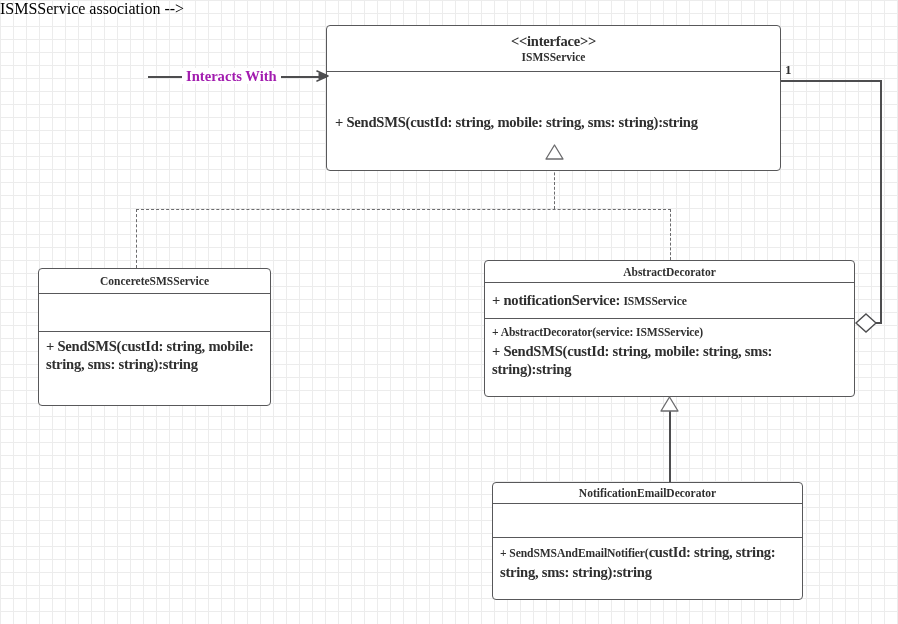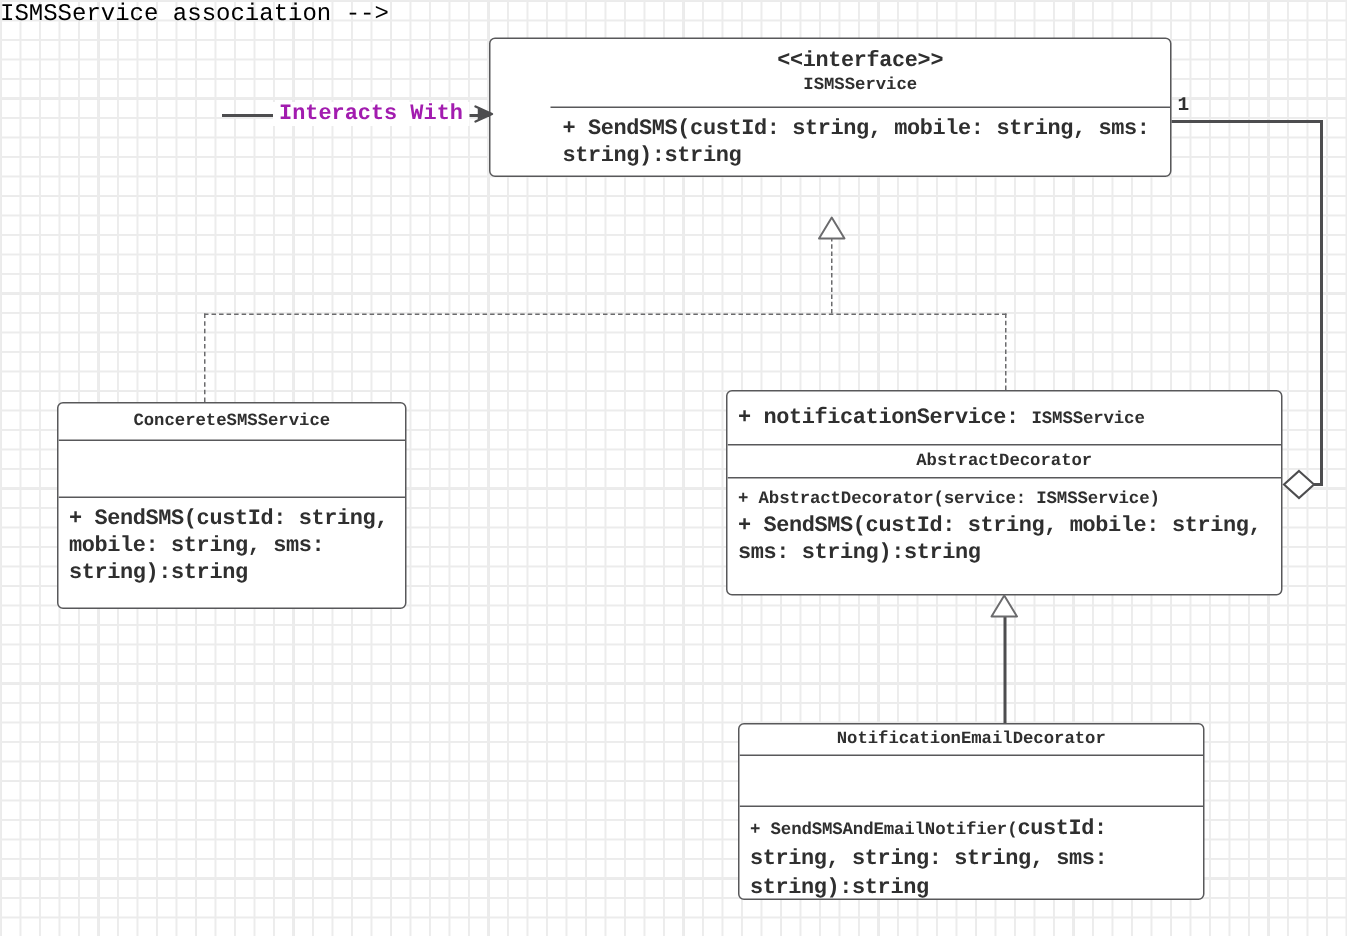--- a/index.html
+++ b/index.html
@@ -14,21 +14,21 @@
     height: 624px;
     background-color: #ffffff;
     background-image:
       linear-gradient(to right, #ececec 1px, transparent 1px),
       linear-gradient(to bottom, #ececec 1px, transparent 1px),
       linear-gradient(to right, #d6d6d6 1px, transparent 1px),
       linear-gradient(to bottom, #d6d6d6 1px, transparent 1px);
     background-size: 13px 13px, 13px 13px, 65px 65px, 65px 65px;
     background-position: 0 0, 0 0, 0 0, 0 0;
     overflow: hidden;
-    font-family: Liberation Mono, monospace;
+    font-family: Liberation Serif, serif;
     -webkit-font-smoothing: antialiased;
   }
 
   
   .uml-box {
     position: absolute;
     box-sizing: border-box;
     background: #ffffff;
     border: 1.6px solid #58585a;
     border-radius: 4px;
@@ -177,21 +177,21 @@
     <svg width="19" height="16" viewBox="0 0 19 16">
       <path d="M9.5 1 L18 15 L1 15 Z" fill="#ffffff" stroke="#6b6b6d" stroke-width="1.3" stroke-linejoin="round"></path>
     </svg>
   </div>
 
   
 
   
 
   
-  <div class="uml-box" style="left:326px; top:25px; width:455px; height:93px;padding-left:40px;">
+  <div class="uml-box" style="left:326px; top:25px; width:455px; height:146px;">
     <div class="compartment c-title" style="height:46px;">
       <span class="stereotype">&lt;&lt;interface&gt;&gt;</span>
       <span class="cname">ISMSService</span>
     </div>
     <div class="compartment c-body center-v" style="flex:1; padding-left:8px;">
       <span class="row t-lg">+ SendSMS(custId: string, mobile: string, sms: string):string</span>
     </div>
   </div>
 
   
@@ -200,27 +200,27 @@
       <span class="cname solo">ConcereteSMSService</span>
     </div>
     <div class="compartment c-body empty" style="height:38px;"></div>
     <div class="compartment c-body" style="flex:1;">
       <span class="row t-lg">+ SendSMS(custId: string, mobile: string, sms: string):string</span>
     </div>
   </div>
 
   
   <div class="uml-box" style="left:484px; top:260px; width:371px; height:137px;">
+    <div class="compartment c-title" style="height:22px;">
+      <span class="cname solo">AbstractDecorator</span>
+    </div>
     <div class="compartment c-body center-v" style="height:36px;">
       <span class="row">
         <span class="t-lg">+ notificationService: </span><span class="t-sm">ISMSService</span>
       </span>
-    </div>
-    <div class="compartment c-title" style="height:22px;">
-      <span class="cname solo">AbstractDecorator</span>
     </div>
     <div class="compartment c-body" style="flex:1;">
       <span class="row t-sm">+ AbstractDecorator(service: ISMSService)</span>
       <span class="row t-lg">+ SendSMS(custId: string, mobile: string, sms: string):string</span>
     </div>
   </div>
 
   
   <div class="uml-box" style="left:492px; top:482px; width:311px; height:118px;">
     <div class="compartment c-title" style="height:21px;">

